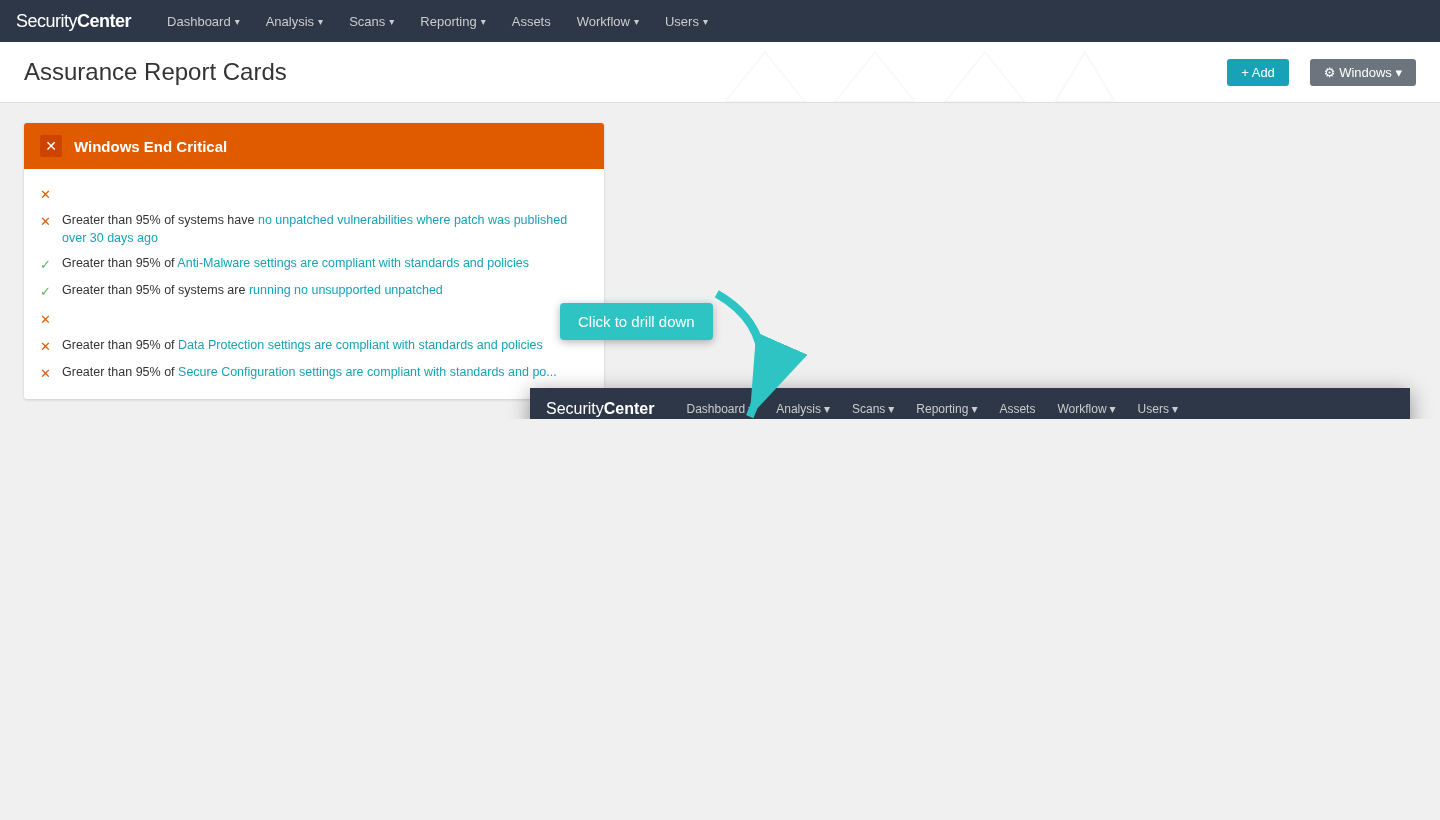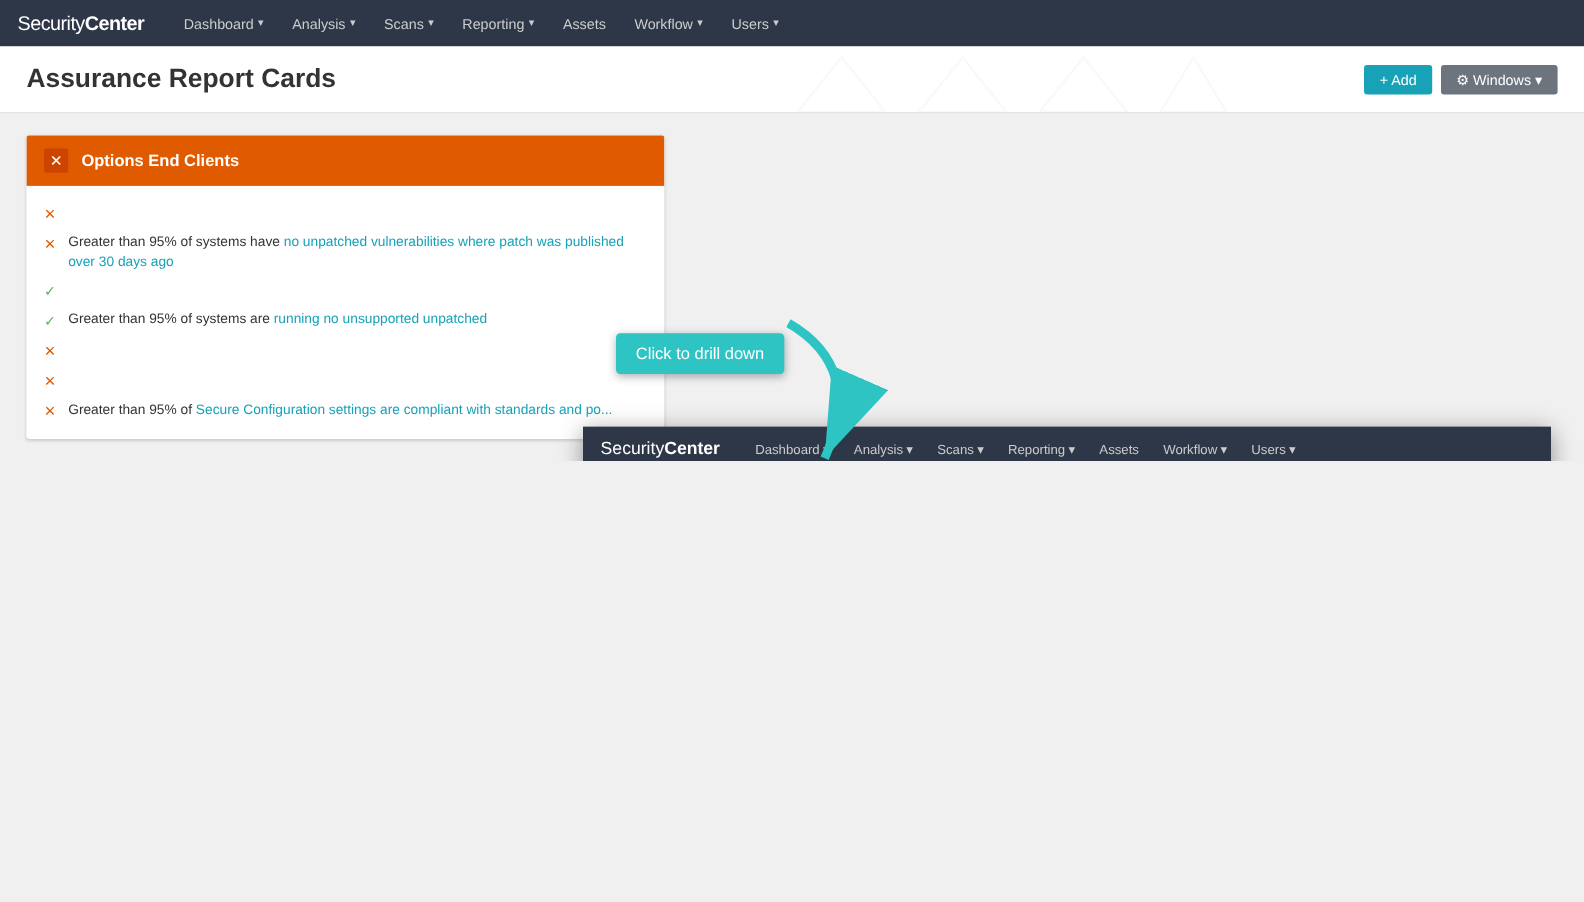--- a/index.html
+++ b/index.html
@@ -46,24 +46,24 @@
       padding: 16px 24px;
       border-bottom: 1px solid #ddd;
       display: flex;
       align-items: center;
       justify-content: space-between;
       position: relative;
       overflow: hidden;
     }
     .page-header h1 {
       font-size: 24px;
-      font-weight: 700;
+      font-weight: 400;
       color: #333;
     }
-    .header-actions { display: flex; gap: 8px; z-index: 2; }
+    .header-actions { display: flex; gap: 21px; z-index: 2; }
     .btn-add {
       background: #17a2b8;
       color: white;
       border: none;
       padding: 6px 14px;
       border-radius: 3px;
       cursor: pointer;
       font-size: 13px;
       display: flex;
       align-items: center;
@@ -362,42 +362,44 @@
     <button class="btn-add">+ Add</button>
     <button class="btn-options">⚙ Windows ▾</button>
   </div>
 </div>
 
 <div class="main-content">
 
   <div class="arc-card">
     <div class="arc-card-header">
       <div class="close-x">✕</div>
-      <div class="arc-card-title">Options End Clients</div>
+      <div class="arc-card-title">Windows End Critical</div>
     </div>
     <div class="arc-card-body">
       <div class="arc-item">
         <span class="status-icon fail">✕</span>
       </div>
       <div class="arc-item">
         <span class="status-icon fail">✕</span>
         <span>Greater than 95% of systems have <a>no unpatched vulnerabilities where patch was published over 30 days ago</a></span>
       </div>
       <div class="arc-item">
         <span class="status-icon pass">✓</span>
+        <span>Greater than 95% of <a>Anti-Malware settings are compliant with standards and policies</a></span>
       </div>
       <div class="arc-item">
         <span class="status-icon pass">✓</span>
         <span>Greater than 95% of systems are <a>running no unsupported unpatched</a></span>
       </div>
       <div class="arc-item">
         <span class="status-icon fail">✕</span>
       </div>
       <div class="arc-item">
         <span class="status-icon fail">✕</span>
+        <span>Greater than 95% of <a>Data Protection settings are compliant with standards and policies</a></span>
       </div>
       <div class="arc-item">
         <span class="status-icon fail">✕</span>
         <span>Greater than 95% of <a>Secure Configuration settings are compliant with standards and po...</a></span>
       </div>
     </div>
   </div>
 
   <div class="drill-down-tooltip">Click to drill down</div>
 

